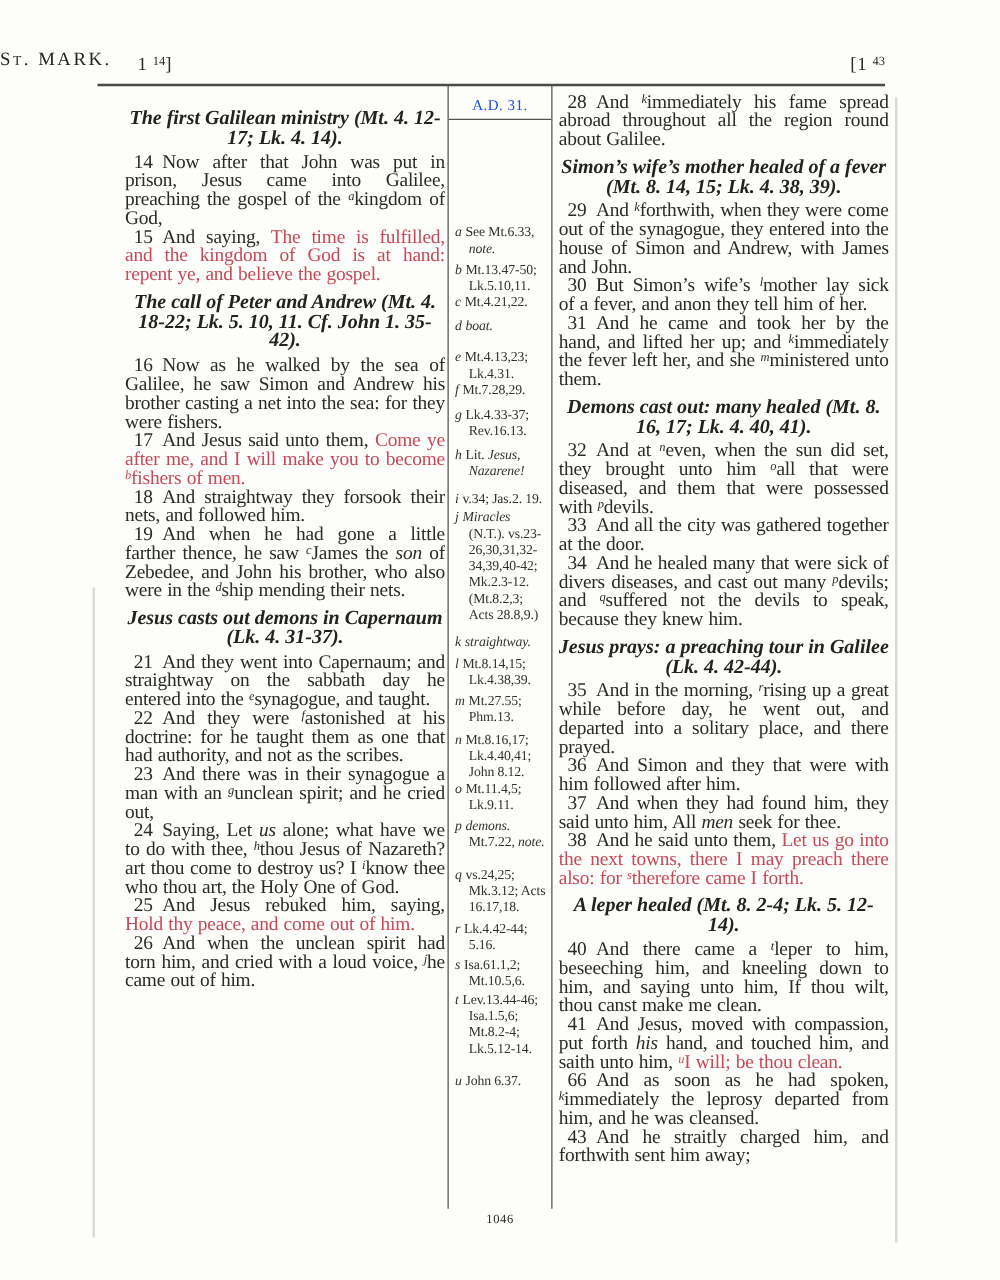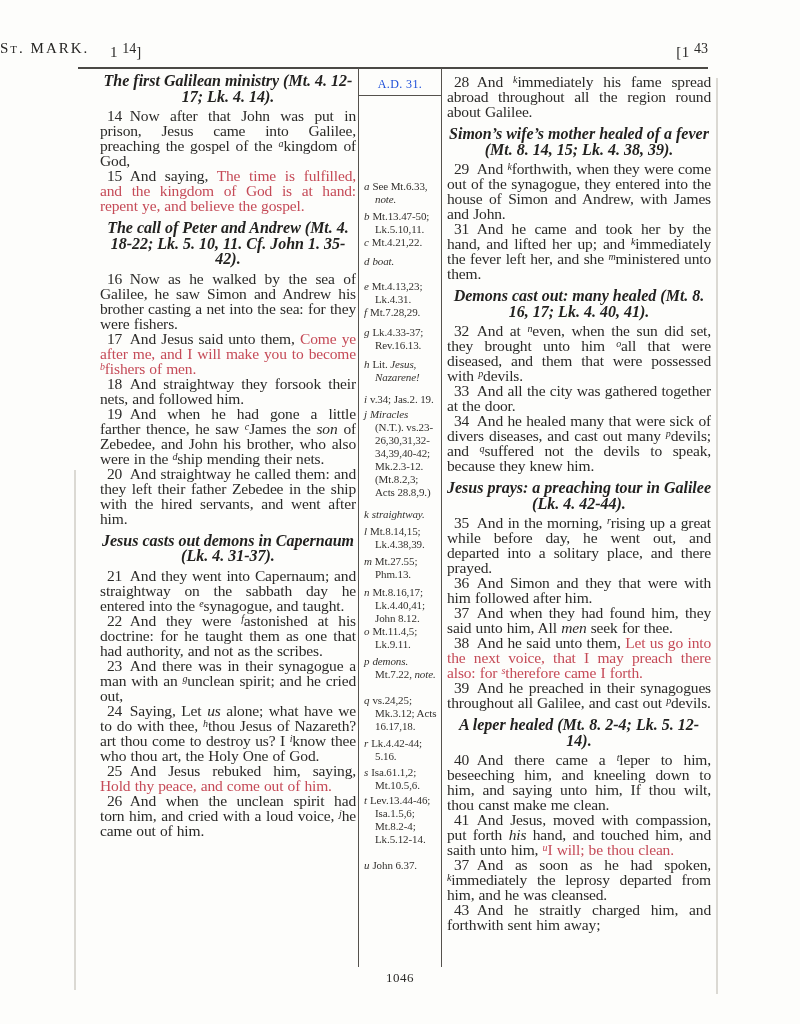--- a/index.html
+++ b/index.html
@@ -5,29 +5,29 @@
   html,body{margin:0;padding:0;background:#ffffff;}
   .page{
     position:relative;width:800px;height:1024px;margin:0 auto;
     background:#fdfdfb;color:#2b2a28;overflow:hidden;
     font-family:"Liberation Serif","DejaVu Serif",serif;
   }
   
   .folio{position:absolute;top:44px;font-size:15px;letter-spacing:.5px;}
   .folio-left{left:110px;}
   .folio-right{right:92px;}
-  .folio .sup{font-size:14px;position:relative;top:-4px;letter-spacing:0;}
+  .folio .sup{font-size:10px;position:relative;top:-4px;letter-spacing:0;}
   .running-title{
     position:absolute;top:40px;left:0;width:100%;text-align:left;
     font-size:15px;letter-spacing:2px;font-variant:small-caps;color:#262523;
   }
   .top-rule{position:absolute;left:78px;top:67px;width:630px;height:0;border-top:2px solid #4b4945;}
 
   
-  .col-left{position:absolute;left:100px;top:66px;width:256px;height:898px;overflow:hidden;}
+  .col-left{position:absolute;left:100px;top:80px;width:256px;height:898px;overflow:hidden;}
   .col-right{position:absolute;left:447px;top:74px;width:264px;height:898px;overflow:hidden;}
   .col-center{
     position:absolute;left:358px;top:68px;width:84px;height:899px;box-sizing:border-box;
     border-left:1.5px solid #55524d;border-right:1.5px solid #55524d;
   }
   .ad-label{font-size:12px;text-align:center;padding-top:9px;letter-spacing:.4px;color:#1d4ed8;}
   .ad-rule{border-top:1.5px solid #55524d;margin-top:3px;}
   .refs{padding:0 4px 0 5px;font-size:11px;line-height:13px;color:#33312e;letter-spacing:-0.1px;}
   .ref{padding-left:11px;text-indent:-11px;text-align:left;}
   .ref-letter{font-style:italic;padding-right:3px;}
@@ -40,21 +40,21 @@
   .heading{
     font-style:italic;font-weight:bold;text-align:center;
     font-size:16px;line-height:15.5px;margin:7px 0 4px;color:#232220;
   }
   .sg-n{}
   .sg-i{font-style:italic;}
   .sg-s{font-style:italic;font-size:10px;line-height:0;position:relative;top:-4px;}
   .sg-r{color:var(--red,#c54a57);}
   .sg-rs{color:var(--red,#c54a57);font-style:italic;font-size:10px;line-height:0;position:relative;top:-4px;}
 
-  .page-number{position:absolute;top:970px;left:0;width:100%;text-align:center;font-size:13px;letter-spacing:.5px;}
+  .page-number{position:absolute;top:970px;left:0;width:100%;text-align:center;font-size:10px;letter-spacing:.5px;}
 
   
   .edge{position:absolute;width:2px;background:#dbd9d3;}
   .edge-left{left:74px;top:470px;height:520px;}
   .edge-right{left:716px;top:78px;height:916px;}
 </style>
 </head>
 <body>
 
 <div class="page" style="--red: #c54a57; color: rgb(43, 42, 40);">
@@ -69,21 +69,20 @@
 
   <div class="col-left" id="col-left">
       <div class="heading">The first Galilean ministry (Mt. 4. 12-17; Lk. 4. 14).</div>
       <p class="verse"><span class="sg-n">14 Now after that John was put in prison, Jesus came into Galilee, preaching the gospel of the </span><span class="sg-s">a</span><span class="sg-n">kingdom of God,</span></p>
       <p class="verse"><span class="sg-n">15 And saying, </span><span class="sg-r">The time is fulfilled, and the kingdom of God is at hand: repent ye, and believe the gospel.</span></p>
       <div class="heading">The call of Peter and Andrew (Mt. 4. 18-22; Lk. 5. 10, 11. Cf. John 1. 35-42).</div>
       <p class="verse"><span class="sg-n">16 Now as he walked by the sea of Galilee, he saw Simon and Andrew his brother casting a net into the sea: for they were fishers.</span></p>
       <p class="verse"><span class="sg-n">17 And Jesus said unto them, </span><span class="sg-r">Come ye after me, and I will make you to become </span><span class="sg-rs">b</span><span class="sg-r">fishers of men.</span></p>
       <p class="verse"><span class="sg-n">18 And straightway they forsook their nets, and followed him.</span></p>
       <p class="verse"><span class="sg-n">19 And when he had gone a little farther thence, he saw </span><span class="sg-s">c</span><span class="sg-n">James the </span><span class="sg-i">son</span><span class="sg-n"> of Zebedee, and John his brother, who also were in the </span><span class="sg-s">d</span><span class="sg-n">ship mending their nets.</span></p>
-      <p class="verse"><span class="sg-n">20 And straightway he called them: and they left their father Zebedee in the ship with the hired servants, and went after him.</span></p>
       <div class="heading">Jesus casts out demons in Capernaum (Lk. 4. 31-37).</div>
       <p class="verse"><span class="sg-n">21 And they went into Capernaum; and straightway on the sabbath day he entered into the </span><span class="sg-s">e</span><span class="sg-n">synagogue, and taught.</span></p>
       <p class="verse"><span class="sg-n">22 And they were </span><span class="sg-s">f</span><span class="sg-n">astonished at his doctrine: for he taught them as one that had authority, and not as the scribes.</span></p>
       <p class="verse"><span class="sg-n">23 And there was in their synagogue a man with an </span><span class="sg-s">g</span><span class="sg-n">unclean spirit; and he cried out,</span></p>
       <p class="verse"><span class="sg-n">24 Saying, Let </span><span class="sg-i">us</span><span class="sg-n"> alone; what have we to do with thee, </span><span class="sg-s">h</span><span class="sg-n">thou Jesus of Nazareth? art thou come to destroy us? I </span><span class="sg-s">i</span><span class="sg-n">know thee who thou art, the Holy One of God.</span></p>
       <p class="verse"><span class="sg-n">25 And Jesus rebuked him, saying, </span><span class="sg-r">Hold thy peace, and come out of him.</span></p>
       <p class="verse"><span class="sg-n">26 And when the unclean spirit had torn him, and cried with a loud voice, </span><span class="sg-s">j</span><span class="sg-n">he came out of him.</span></p>
     </div>
 
   <div class="col-center">
@@ -111,35 +110,35 @@
         <div class="ref" style="margin-top: 3px;"><span class="ref-letter">s</span><span class="sg-n">Isa.61.1,2; Mt.10.5,6.</span></div>
         <div class="ref" style="margin-top: 2px;"><span class="ref-letter">t</span><span class="sg-n">Lev.13.44-46; Isa.1.5,6; Mt.8.2-4; Lk.5.12-14.</span></div>
         <div class="ref" style="margin-top: 13px;"><span class="ref-letter">u</span><span class="sg-n">John 6.37.</span></div>
       </div>
   </div>
 
   <div class="col-right" id="col-right">
       <p class="verse"><span class="sg-n">28 And </span><span class="sg-s">k</span><span class="sg-n">immediately his fame spread abroad throughout all the region round about Galilee.</span></p>
       <div class="heading">Simon’s wife’s mother healed of a fever (Mt. 8. 14, 15; Lk. 4. 38, 39).</div>
       <p class="verse"><span class="sg-n">29 And </span><span class="sg-s">k</span><span class="sg-n">forthwith, when they were come out of the synagogue, they entered into the house of Simon and Andrew, with James and John.</span></p>
+      <p class="verse"><span class="sg-n">30 But Simon’s wife’s </span><span class="sg-s">l</span><span class="sg-n">mother lay sick of a fever, and anon they tell him of her.</span></p>
       <p class="verse"><span class="sg-n">31 And he came and took her by the hand, and lifted her up; and </span><span class="sg-s">k</span><span class="sg-n">immediately the fever left her, and she </span><span class="sg-s">m</span><span class="sg-n">ministered unto them.</span></p>
       <div class="heading">Demons cast out: many healed (Mt. 8. 16, 17; Lk. 4. 40, 41).</div>
       <p class="verse"><span class="sg-n">32 And at </span><span class="sg-s">n</span><span class="sg-n">even, when the sun did set, they brought unto him </span><span class="sg-s">o</span><span class="sg-n">all that were diseased, and them that were possessed with </span><span class="sg-s">p</span><span class="sg-n">devils.</span></p>
       <p class="verse"><span class="sg-n">33 And all the city was gathered together at the door.</span></p>
       <p class="verse"><span class="sg-n">34 And he healed many that were sick of divers diseases, and cast out many </span><span class="sg-s">p</span><span class="sg-n">devils; and </span><span class="sg-s">q</span><span class="sg-n">suffered not the devils to speak, because they knew him.</span></p>
       <div class="heading">Jesus prays: a preaching tour in Galilee (Lk. 4. 42-44).</div>
       <p class="verse"><span class="sg-n">35 And in the morning, </span><span class="sg-s">r</span><span class="sg-n">rising up a great while before day, he went out, and departed into a solitary place, and there prayed.</span></p>
       <p class="verse"><span class="sg-n">36 And Simon and they that were with him followed after him.</span></p>
       <p class="verse"><span class="sg-n">37 And when they had found him, they said unto him, All </span><span class="sg-i">men</span><span class="sg-n"> seek for thee.</span></p>
-      <p class="verse"><span class="sg-n">38 And he said unto them, </span><span class="sg-r">Let us go into the next voice, that I may preach there also: for </span><span class="sg-rs">s</span><span class="sg-r">therefore came I forth.</span></p>
-      <p class="verse"><span class="sg-n">39 And he preached in their synagogues throughout all Galilee, and cast out </span><span class="sg-s">p</span><span class="sg-n">devils.</span></p>
+      <p class="verse"><span class="sg-n">38 And he said unto them, </span><span class="sg-r">Let us go into the next towns, there I may preach there also: for </span><span class="sg-rs">s</span><span class="sg-r">therefore came I forth.</span></p>
       <div class="heading">A leper healed (Mt. 8. 2-4; Lk. 5. 12-14).</div>
       <p class="verse"><span class="sg-n">40 And there came a </span><span class="sg-s">t</span><span class="sg-n">leper to him, beseeching him, and kneeling down to him, and saying unto him, If thou wilt, thou canst make me clean.</span></p>
       <p class="verse"><span class="sg-n">41 And Jesus, moved with compassion, put forth </span><span class="sg-i">his</span><span class="sg-n"> hand, and touched him, and saith unto him, </span><span class="sg-rs">u</span><span class="sg-r">I will; be thou clean.</span></p>
-      <p class="verse"><span class="sg-n">37 And as soon as he had spoken, </span><span class="sg-s">k</span><span class="sg-n">immediately the leprosy departed from him, and he was cleansed.</span></p>
+      <p class="verse"><span class="sg-n">66 And as soon as he had spoken, </span><span class="sg-s">k</span><span class="sg-n">immediately the leprosy departed from him, and he was cleansed.</span></p>
       <p class="verse"><span class="sg-n">43 And he straitly charged him, and forthwith sent him away;</span></p>
     </div>
 
   <div class="page-number">1046</div>
 
   <div class="edge edge-left"></div>
   <div class="edge edge-right"></div>
 </div>
 
 </body></html>

